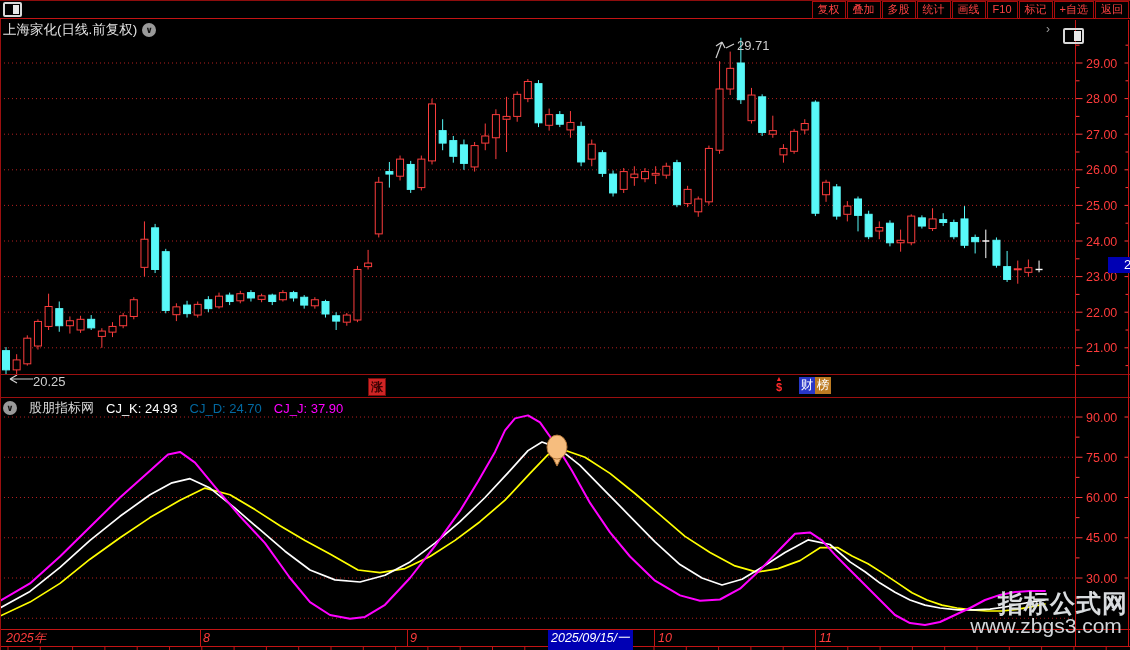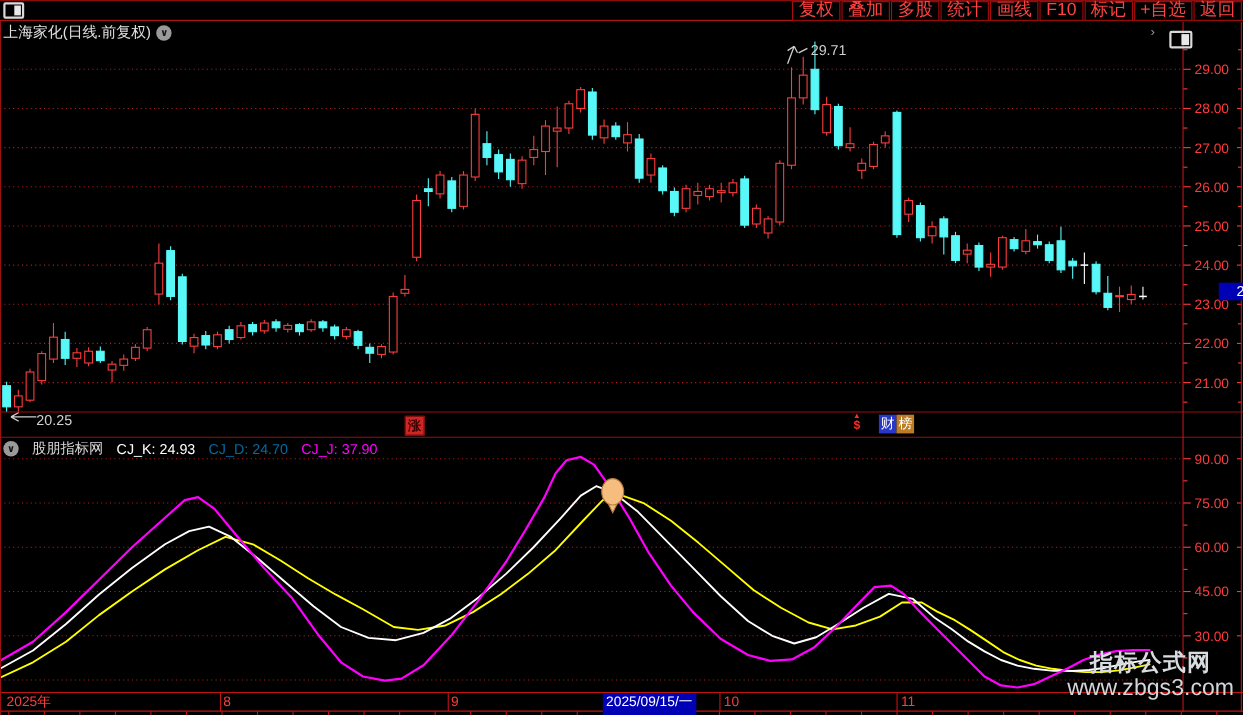--- a/index.html
+++ b/index.html
@@ -7,21 +7,21 @@
   #app{position:relative;width:1130px;height:650px;background:#000;}
   
   .menubar{position:absolute;left:0;top:0;width:1130px;height:19px;background:#000;
     border-top:1px solid #8d0d0d;border-bottom:1px solid #c31414;box-sizing:border-box;display:flex;align-items:center;}
   .winicon{position:relative;display:inline-block;width:15px;height:11px;border:2px solid #d9d9d9;border-radius:2px;margin:0 6px 0 3px;}
   .winicon .wi-in{position:absolute;right:1px;top:1px;bottom:1px;width:6px;background:#e8e8e8;}
   .menu-left{display:flex;gap:13px;align-items:center;font-size:13px;color:#c9c9c9;}
   .m-item{cursor:default;white-space:nowrap;}
   .m-item.active{color:#00f0f0;}
   .menu-right{position:absolute;right:1px;top:0;height:18px;display:flex;gap:1px;align-items:stretch;}
-  .r-btn{border:1px solid #a80c0c;color:#ff4242;font-size:16px;line-height:15px;padding:0 5px;background:#000;white-space:nowrap;}
+  .r-btn{border:1px solid #a80c0c;color:#ff4242;font-size:11px;line-height:15px;padding:0 5px;background:#000;white-space:nowrap;}
   
   .titlerow{position:absolute;left:3px;top:21px;display:flex;align-items:center;gap:5px;color:#e2e2e2;font-size:13.5px;justify-content:space-between;}
   .chev-circle{display:inline-flex;align-items:center;justify-content:center;width:14px;height:14px;border-radius:50%;
     background:#9a9a9a;color:#111;font-size:9px;font-weight:bold;line-height:14px;}
   .more-arrow{position:absolute;left:1046px;top:22px;color:#9a9a9a;font-size:12px;}
   .pane-icon{position:absolute;left:1063px;top:28px;width:17px;height:12px;border:2px solid #d9d9d9;border-radius:2px;}
   .pane-icon .wi-in{position:absolute;right:1px;top:1px;bottom:1px;width:7px;background:#e8e8e8;}
   
   .price-tag{position:absolute;left:1108px;top:257px;width:52px;height:16px;background:#0000b4;color:#fff;
     font-size:13px;line-height:16px;padding-left:16px;}
@@ -35,25 +35,25 @@
   .caibang span{display:block;width:16px;height:17px;color:#fff;font-size:12.5px;text-align:center;line-height:17px;}
   .cb-cai{background:#2837c8;}
   .cb-bang{background:#bd7b22;}
   
   .ind-header{position:absolute;left:3px;top:399px;display:flex;align-items:center;gap:12px;font-size:13px;}
   .ind-src{color:#d8d8d8;}
   .ind-k{color:#ffffff;}
   .ind-d{color:#0369a1;}
   .ind-j{color:#ff00ff;}
   
-  .dlab{position:absolute;top:631px;color:#ff3c3c;font-size:12.5px;line-height:15px;white-space:nowrap;}
+  .dlab{position:absolute;top:631px;color:#ff3c3c;font-size:12.5px;line-height:15px;white-space:nowrap;font-style:italic;}
   .dlab.sel{background:#0000b4;color:#fff;padding:0 3px;top:630px;height:28px;line-height:16px;}
   
   .watermark{position:absolute;left:964px;top:592px;width:164px;text-align:center;z-index:5;}
-  .wm1{color:#d9dcdf;font-size:21px;font-weight:bold;letter-spacing:1px;line-height:22px;}
+  .wm1{color:#d9dcdf;font-size:25px;font-weight:bold;letter-spacing:1px;line-height:22px;text-align:right;}
   .wm2{color:#d2d6da;font-size:21px;line-height:24px;}
   svg{position:absolute;left:0;top:0;}
   text{font-family:"Liberation Sans","DejaVu Sans",sans-serif;}
 </style>
 </head>
 <body>
 
 <div id="app">
   <svg id="chart-svg" width="1130" height="650">
       <g>

